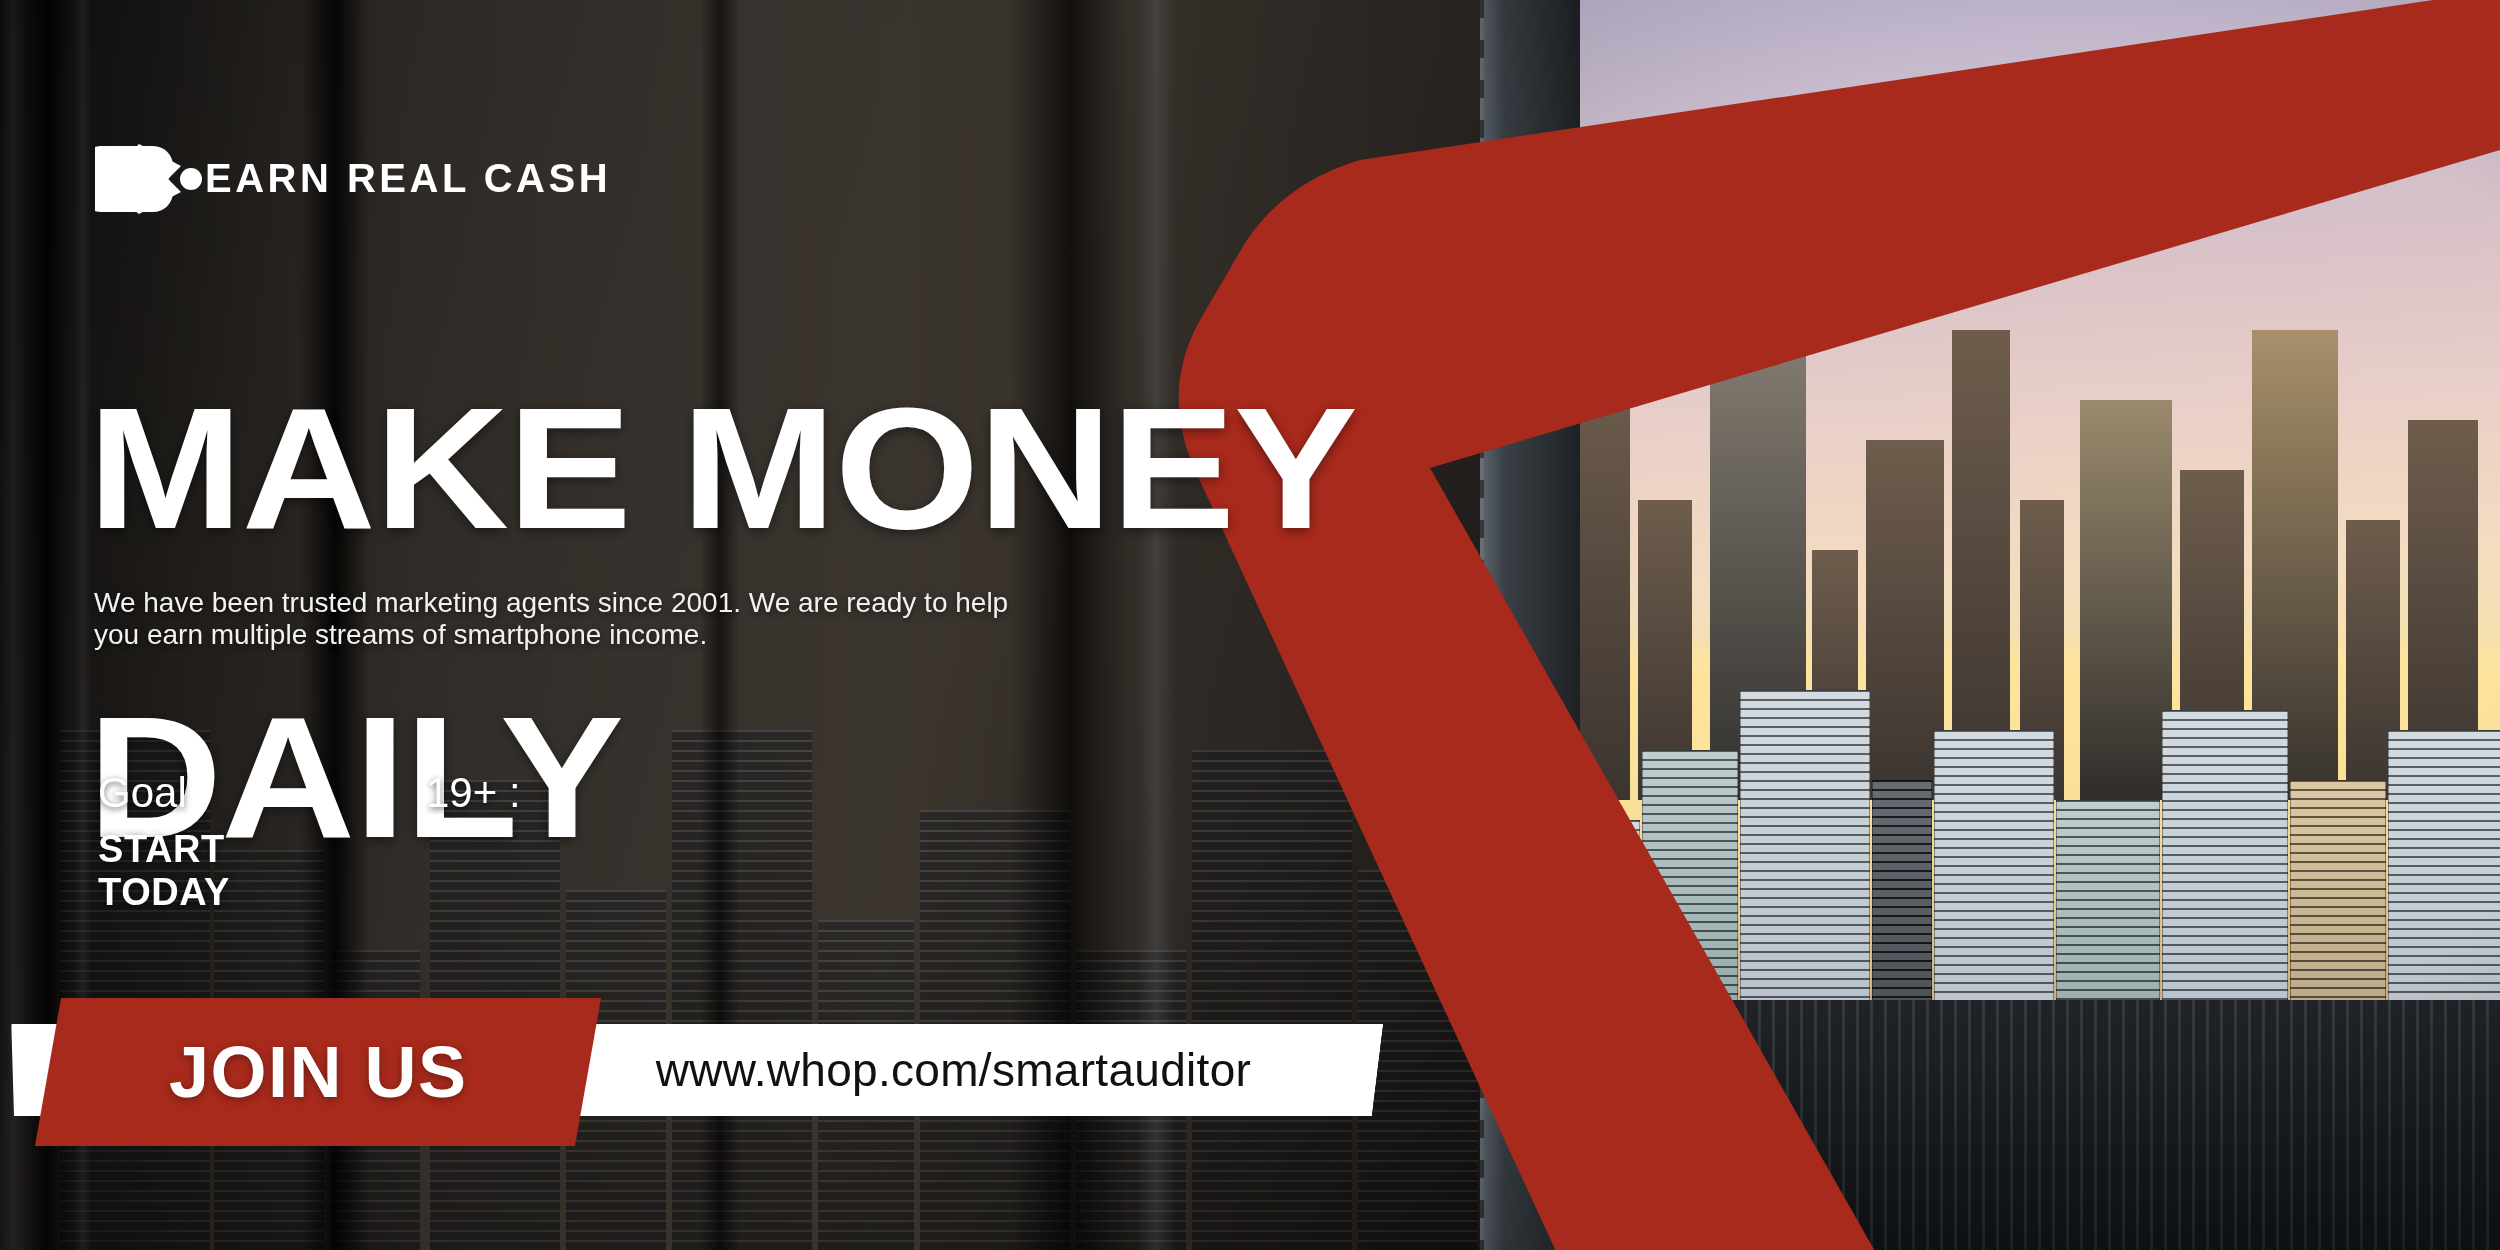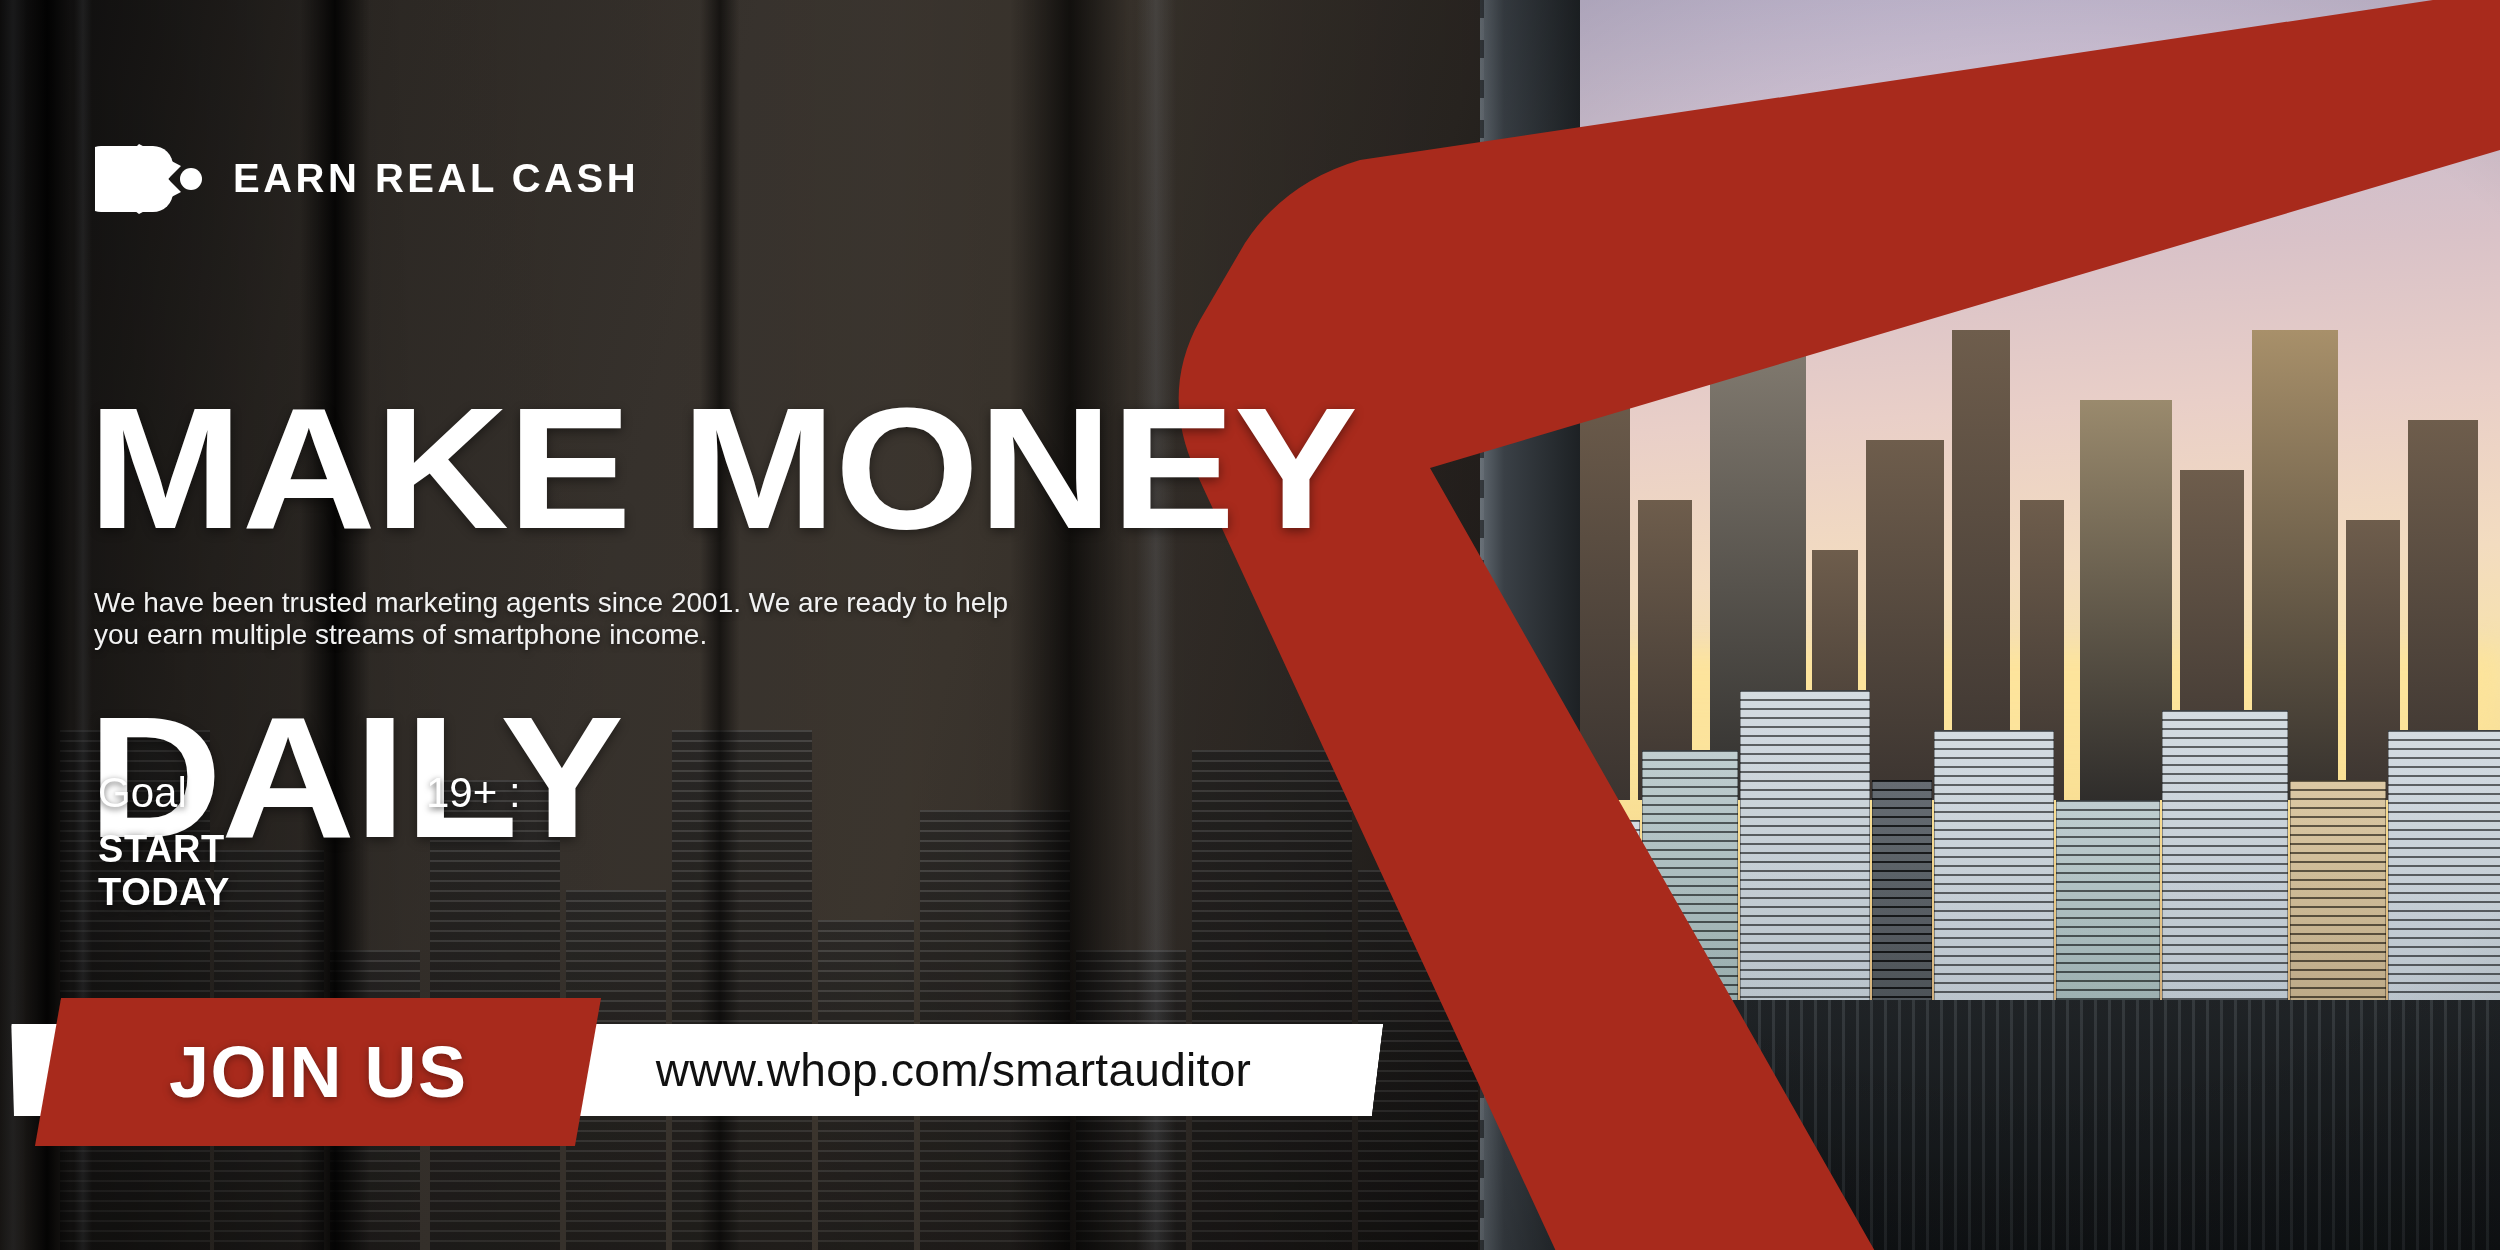--- a/index.html
+++ b/index.html
@@ -117,21 +117,21 @@
   .red-shape{
     position:absolute; left:0; top:0; width:2500px; height:1250px;
     overflow:visible;
   }
 
   
   .content{position:absolute; left:0; top:0; width:2500px; height:1250px;}
 
   .logo-row{
     position:absolute; left:95px; top:138px;
-    display:flex; align-items:center; gap:28px;
+    display:flex; align-items:center; 
   }
   .logo-mark{position:relative; width:110px; height:80px;}
   .logo-mark svg{display:block;}
   .logo-text{
     color:#fff; font-size:40px; font-weight:700;
     letter-spacing:3.5px; white-space:nowrap;
     font-family:"Liberation Sans", sans-serif;
   }
 
   .headline{

